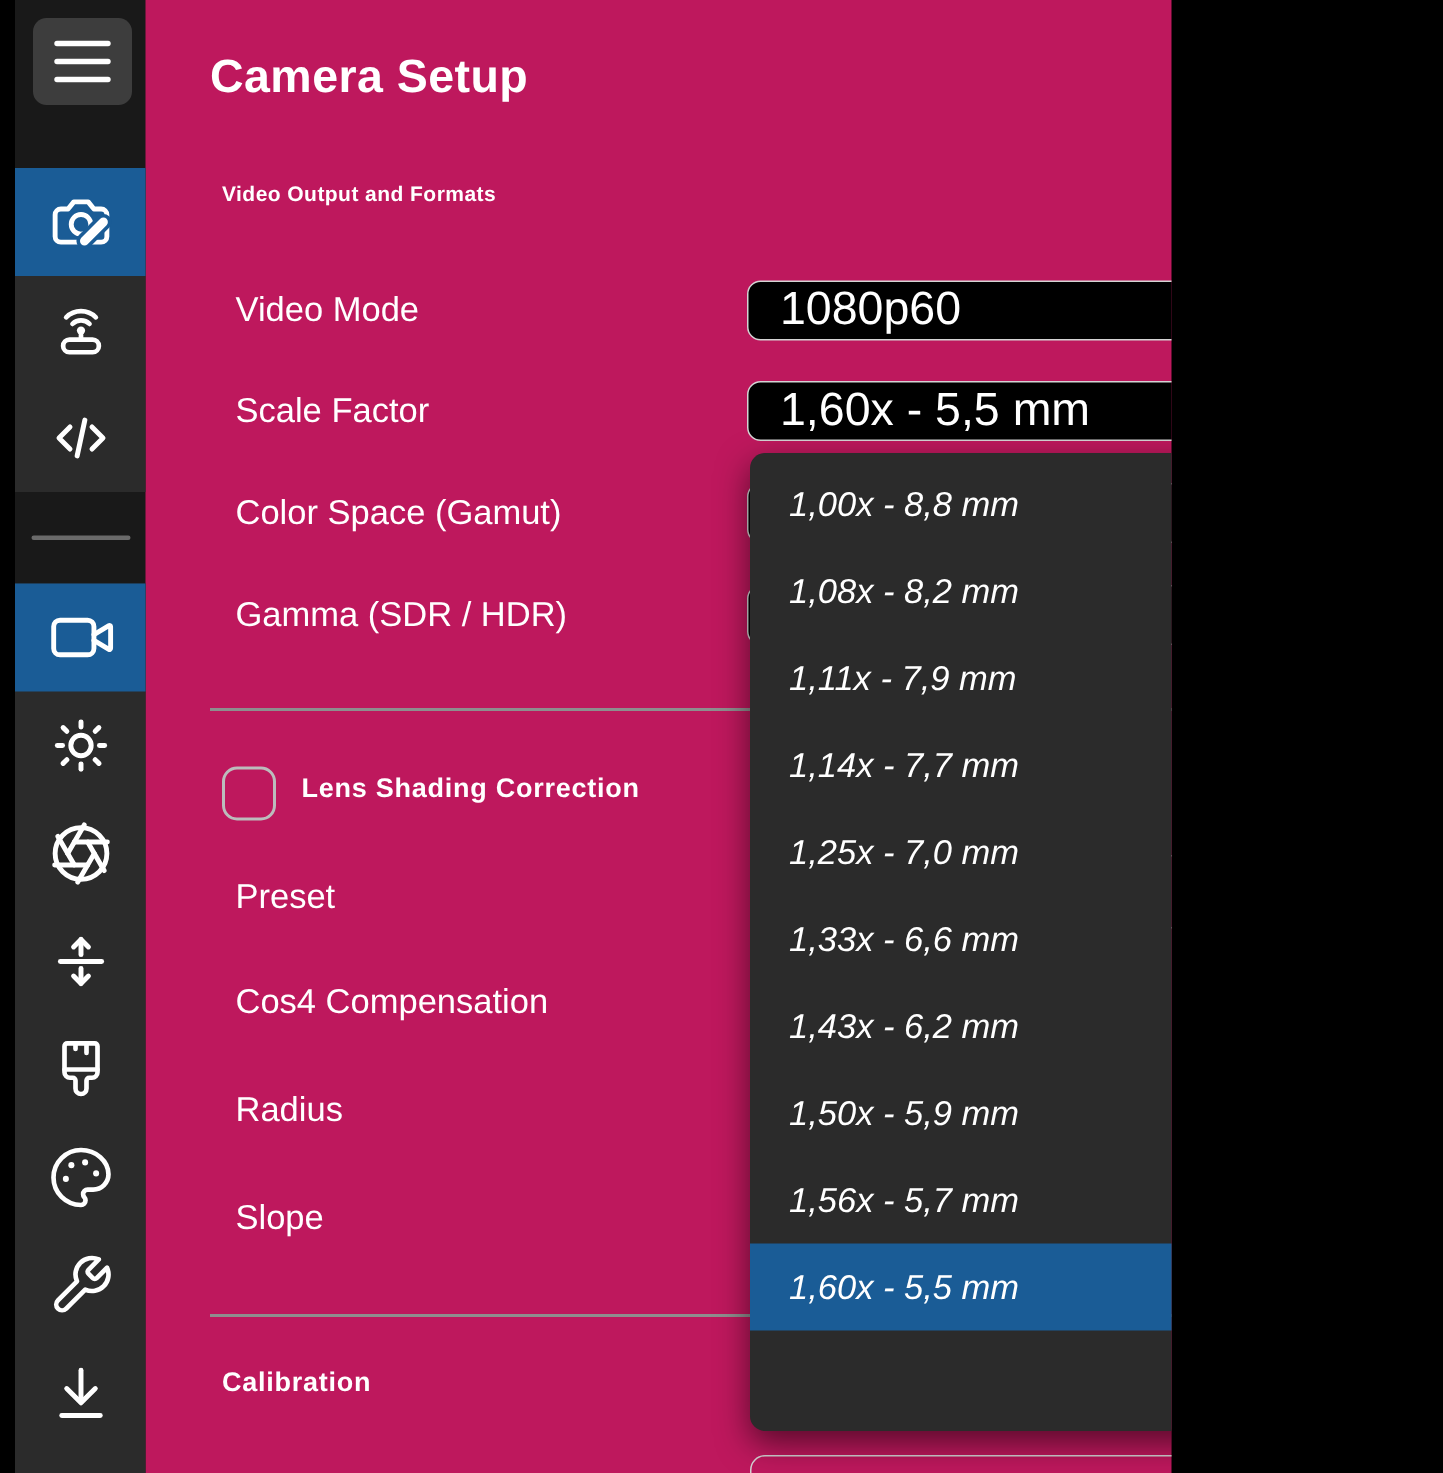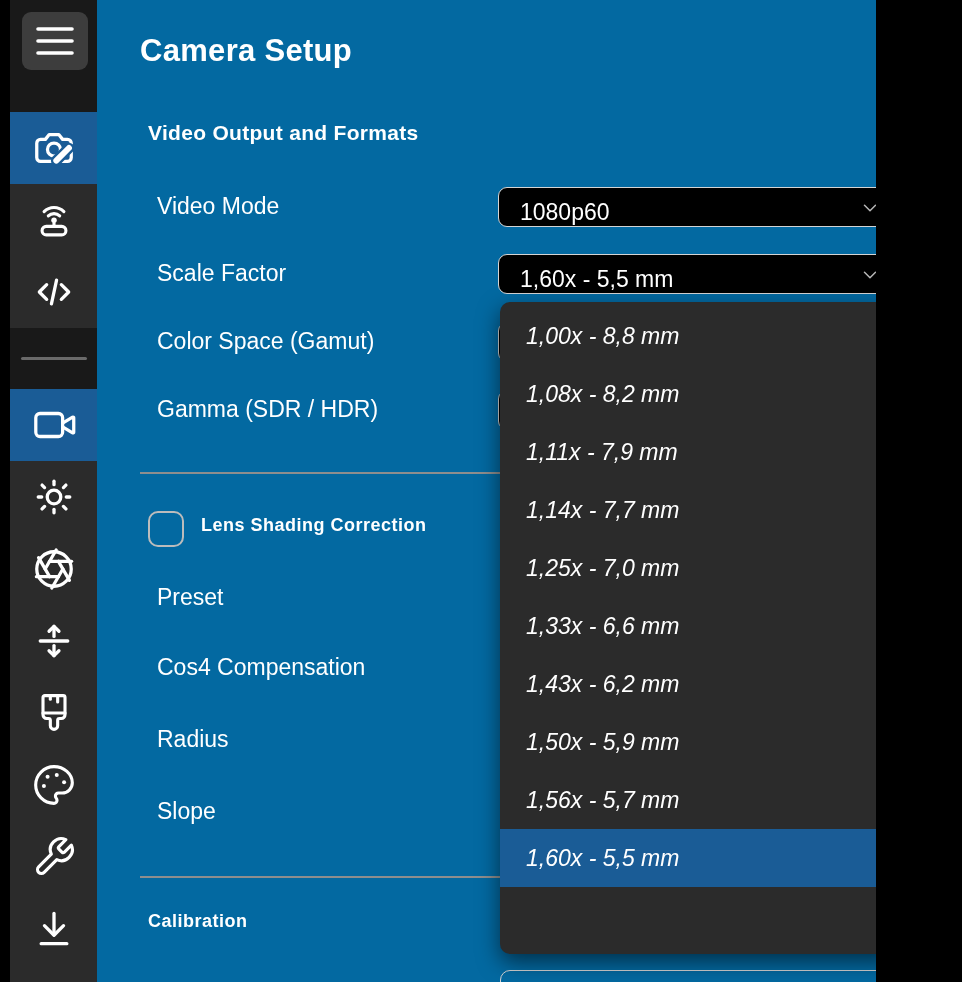--- a/index.html
+++ b/index.html
@@ -1,41 +1,41 @@
 <!DOCTYPE html>
 <html><head>
 <meta charset="utf-8">
 <style>
   html,body{margin:0;padding:0;background:#000;}
   body{width:962px;height:982px;overflow:hidden;position:relative;
        font-family:"Liberation Sans",sans-serif;color:#fff;
        -webkit-font-smoothing:antialiased;}
-  #app{position:absolute;inset:0;width:876px;height:982px;overflow:hidden;background:#0369a1;}
+  #app{position:absolute;inset:0;width:781px;height:982px;overflow:hidden;background:#be185d;}
   .abs{position:absolute;}
 
   
   .edge-strip{left:0;top:0;width:10px;height:982px;background:#000;}
   .rail{left:10px;top:0;width:87px;height:982px;background:#191919;}
   .rail-group{left:10px;width:87px;background:#2b2b2b;}
   .g1{top:112px;height:216px;}
   .g2{top:389px;height:593px;}
   .menu-btn{left:22px;top:12px;width:66px;height:58px;background:#3d3d3d;border-radius:9px;
             display:flex;align-items:center;justify-content:center;cursor:pointer;}
   .nav-item{left:10px;width:87px;height:72px;display:flex;align-items:center;justify-content:center;cursor:pointer;}
   .nav-item.active{background:#1a5c96;}
   .side-divider{left:21px;top:357px;width:66px;height:3px;background:#6a6a6a;border-radius:2px;}
   svg{display:block;}
 
   
   .page-title{left:140px;top:33px;font-size:31px;font-weight:bold;letter-spacing:.3px;}
-  .section-heading{left:148px;font-size:21px;font-weight:bold;letter-spacing:.3px;}
+  .section-heading{left:148px;font-size:14px;font-weight:bold;letter-spacing:.3px;}
   .row-label{left:157px;font-size:23px;font-weight:normal;}
   .select{left:498px;width:398px;height:40px;box-sizing:border-box;border:1.5px solid #d4d4d4;
-          border-radius:9px;background:#000;display:flex;align-items:flex-end;padding-left:21px;
-          font-size:23px;cursor:pointer;}
+          border-radius:9px;background:#000;display:flex;align-items:flex-start;padding-left:21px;
+          font-size:31px;cursor:pointer;}
   .select .chev{position:absolute;right:14px;top:9px;}
   .divider{left:140px;width:822px;height:2px;background:#8e8e8e;z-index:1;}
   .checkbox{left:148px;top:511px;width:36px;height:36px;box-sizing:border-box;
             border:2.5px solid #bcbcbc;border-radius:10px;background:transparent;cursor:pointer;}
   .bold-label{font-size:18px;font-weight:bold;letter-spacing:.5px;}
   .undo-btn{left:920px;width:56px;height:46px;background:#3b3b3b;border-radius:9px;
             display:flex;align-items:center;padding-left:8px;cursor:pointer;}
   .partial-box{left:600px;top:570px;width:480px;height:49px;box-sizing:border-box;
                border:1.5px solid #d4d4d4;border-radius:9px;z-index:2;}
   .partial-box span{position:absolute;left:296px;top:9px;font-size:24px;}

